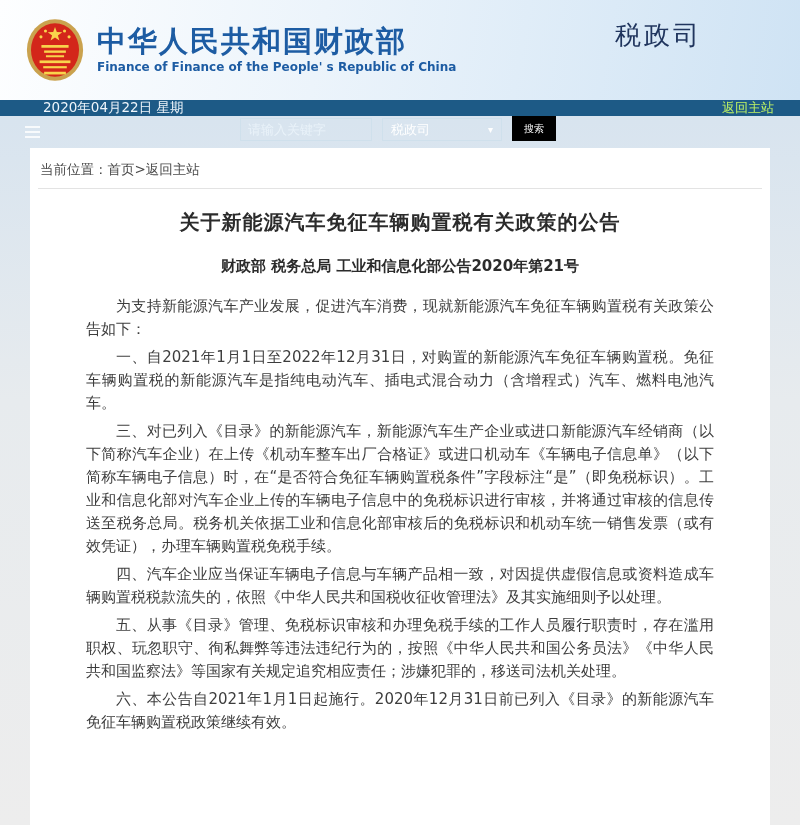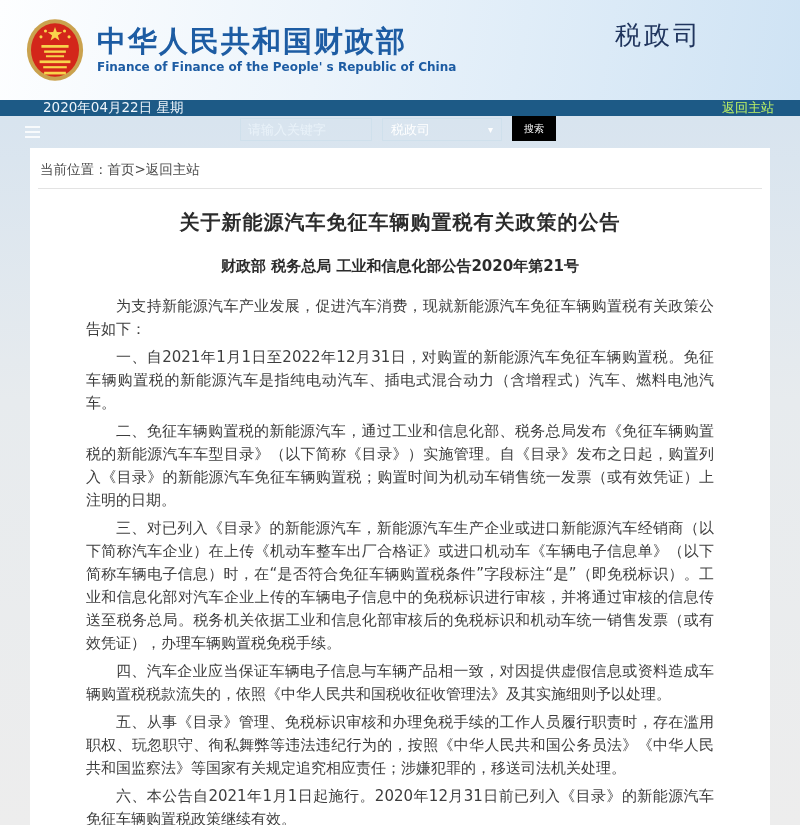--- a/index.html
+++ b/index.html
@@ -118,21 +118,20 @@
     <div class="breadcrumb">
       <span>当前位置：</span><a>首页</a><span>&gt;</span><span>返回主站</span>
     </div>
 
     <h1 class="title">关于新能源汽车免征车辆购置税有关政策的公告</h1>
     <div class="doc-number">财政部 税务总局 工业和信息化部公告2020年第21号</div>
 
     <div class="body-text">
       <p class="para">为支持新能源汽车产业发展，促进汽车消费，现就新能源汽车免征车辆购置税有关政策公告如下：</p>
       <p class="para">一、自2021年1月1日至2022年12月31日，对购置的新能源汽车免征车辆购置税。免征车辆购置税的新能源汽车是指纯电动汽车、插电式混合动力（含增程式）汽车、燃料电池汽车。</p>
-      <p class="para">二、免征车辆购置税的新能源汽车，通过工业和信息化部、税务总局发布《免征车辆购置税的新能源汽车车型目录》（以下简称《目录》）实施管理。自《目录》发布之日起，购置列入《目录》的新能源汽车免征车辆购置税；购置时间为机动车销售统一发票（或有效凭证）上注明的日期。</p>
       <p class="para">三、对已列入《目录》的新能源汽车，新能源汽车生产企业或进口新能源汽车经销商（以下简称汽车企业）在上传《机动车整车出厂合格证》或进口机动车《车辆电子信息单》（以下简称车辆电子信息）时，在“是否符合免征车辆购置税条件”字段标注“是”（即免税标识）。工业和信息化部对汽车企业上传的车辆电子信息中的免税标识进行审核，并将通过审核的信息传送至税务总局。税务机关依据工业和信息化部审核后的免税标识和机动车统一销售发票（或有效凭证），办理车辆购置税免税手续。</p>
       <p class="para">四、汽车企业应当保证车辆电子信息与车辆产品相一致，对因提供虚假信息或资料造成车辆购置税税款流失的，依照《中华人民共和国税收征收管理法》及其实施细则予以处理。</p>
       <p class="para">五、从事《目录》管理、免税标识审核和办理免税手续的工作人员履行职责时，存在滥用职权、玩忽职守、徇私舞弊等违法违纪行为的，按照《中华人民共和国公务员法》《中华人民共和国监察法》等国家有关规定追究相应责任；涉嫌犯罪的，移送司法机关处理。</p>
       <p class="para">六、本公告自2021年1月1日起施行。2020年12月31日前已列入《目录》的新能源汽车免征车辆购置税政策继续有效。</p>
     </div>
 
   </main>
 </div>
 
 </body></html>

